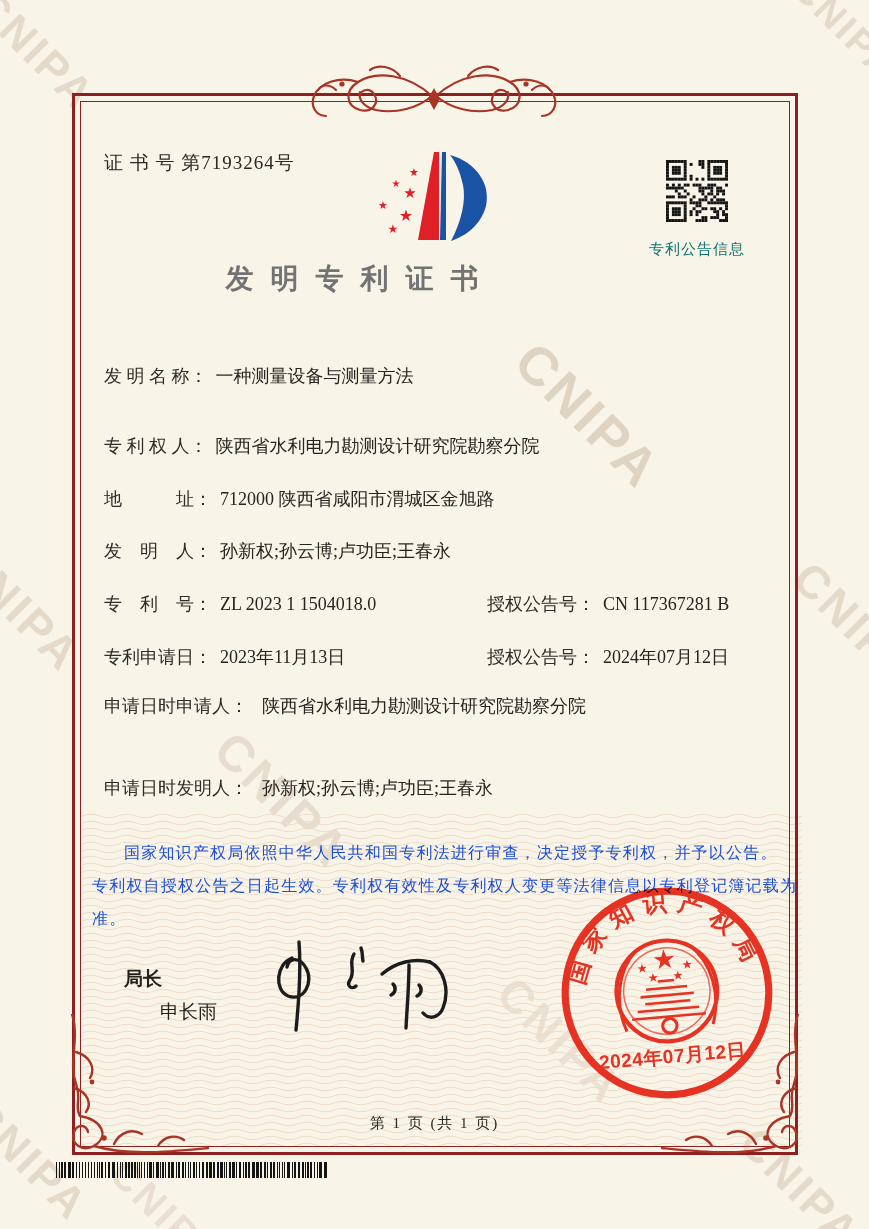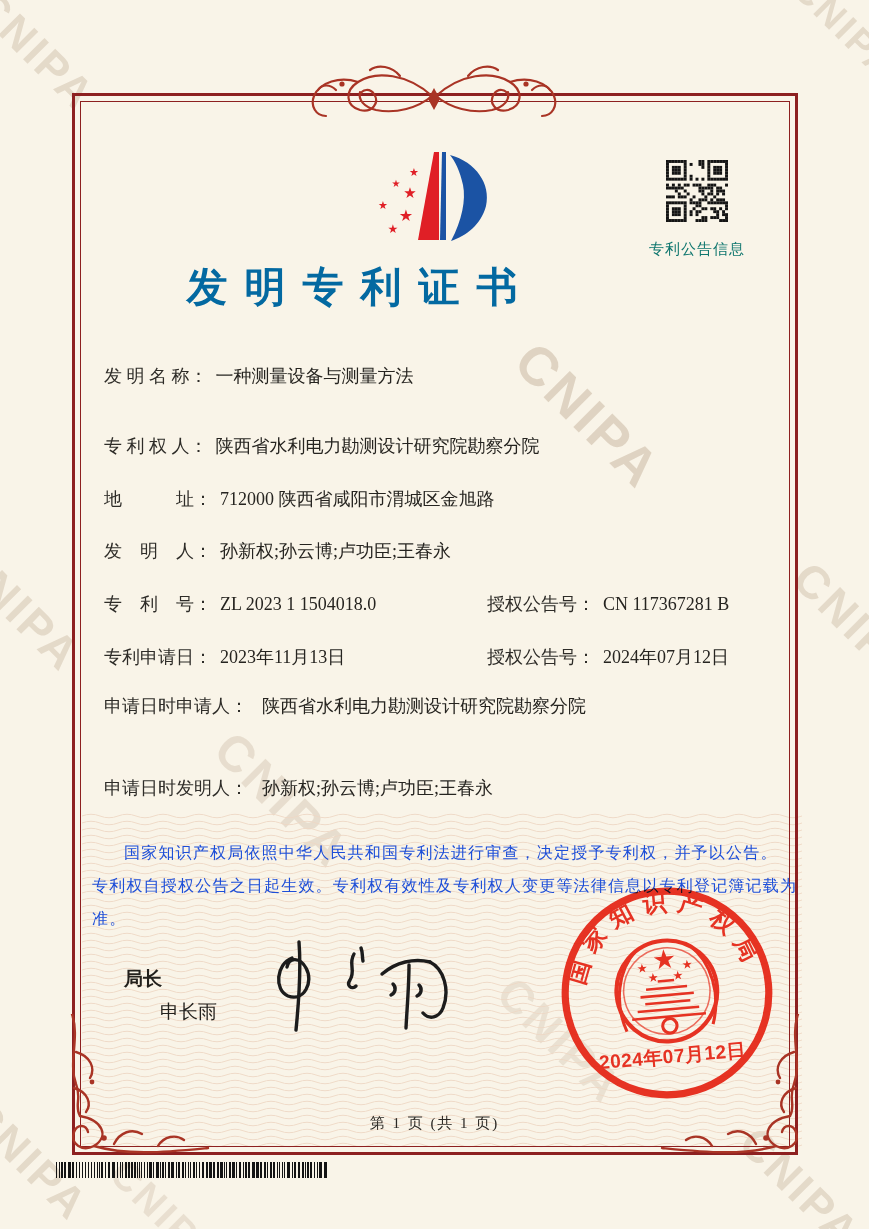--- a/index.html
+++ b/index.html
@@ -25,21 +25,21 @@
   
   .logo{position:absolute; left:368px; top:150px; width:130px; height:98px;}
   .logo svg{position:absolute; left:0; top:0;}
   .logo-star{position:absolute; color:#e01f26; line-height:1; transform:translate(-50%,-50%);
       font-family:"DejaVu Sans", sans-serif;}
   
   .qr{position:absolute; left:666px; top:160px; width:62px; height:62px;}
   .qr-caption{position:absolute; left:630px; top:240px; width:134px; text-align:center;
       font-size:15px; color:#0f766e; letter-spacing:1px;}
   .title{position:absolute; left:0; top:260px; width:704px; text-align:center;
-      font-size:41px; font-weight:bold; color:#0369a1; letter-spacing:17px; text-indent:17px;}
+      font-size:28px; font-weight:bold; color:#737373; letter-spacing:17px; text-indent:17px;}
   
   .frow{position:absolute; left:104px; font-size:18px; line-height:26px; white-space:nowrap;}
   .frow .lab{color:#2e2c28;}
   .frow .val{margin-left:8px; color:#262420;}
   .rcol{left:487px;}
   
   .decl{position:absolute; left:92px; top:836px; width:708px; font-size:16px;
       letter-spacing:1.2px; line-height:33px; color:#1d4ed8;}
   .decl .l1{text-indent:2em;}
   
@@ -168,20 +168,21 @@
       <path d="M12,74 C26,78 30,90 24,98"></path>
       <path d="M52,130 C58,118 70,114 80,120"></path>
       <path d="M96,132 C102,122 114,120 122,126"></path>
       <circle cx="30" cy="68" r="2.4" fill="#a93425" stroke="none"></circle>
       <circle cx="42" cy="124" r="2.8" fill="#a93425" stroke="none"></circle>
     </g>
   </svg>
 
   <div class="content">
 
+    <div class="cert-no">证 书 号 第7193264号</div>
 
     <div class="logo">
       <svg width="130" height="98" viewBox="0 0 130 98">
         <polygon points="66,2 71,2 71,90 50,90" fill="#e01f26"></polygon>
         <polygon points="74,2 78,2 78,90 72,90" fill="#1b53a4"></polygon>
         <path d="M82,5 C108,12 123,34 118,56 C113,75 98,86 83,91 C94,70 98,50 95,35 C92,21 87,11 82,5 Z" fill="#1b53a4"></path>
       </svg>
       <span id="logo-stars"><span class="logo-star" style="left: 46px; top: 22px; font-size: 11px;">★</span><span class="logo-star" style="left: 28px; top: 34px; font-size: 10px;">★</span><span class="logo-star" style="left: 42px; top: 43px; font-size: 15px;">★</span><span class="logo-star" style="left: 15px; top: 55px; font-size: 11px;">★</span><span class="logo-star" style="left: 38px; top: 66px; font-size: 16px;">★</span><span class="logo-star" style="left: 25px; top: 79px; font-size: 12px;">★</span></span>
     </div>
 

